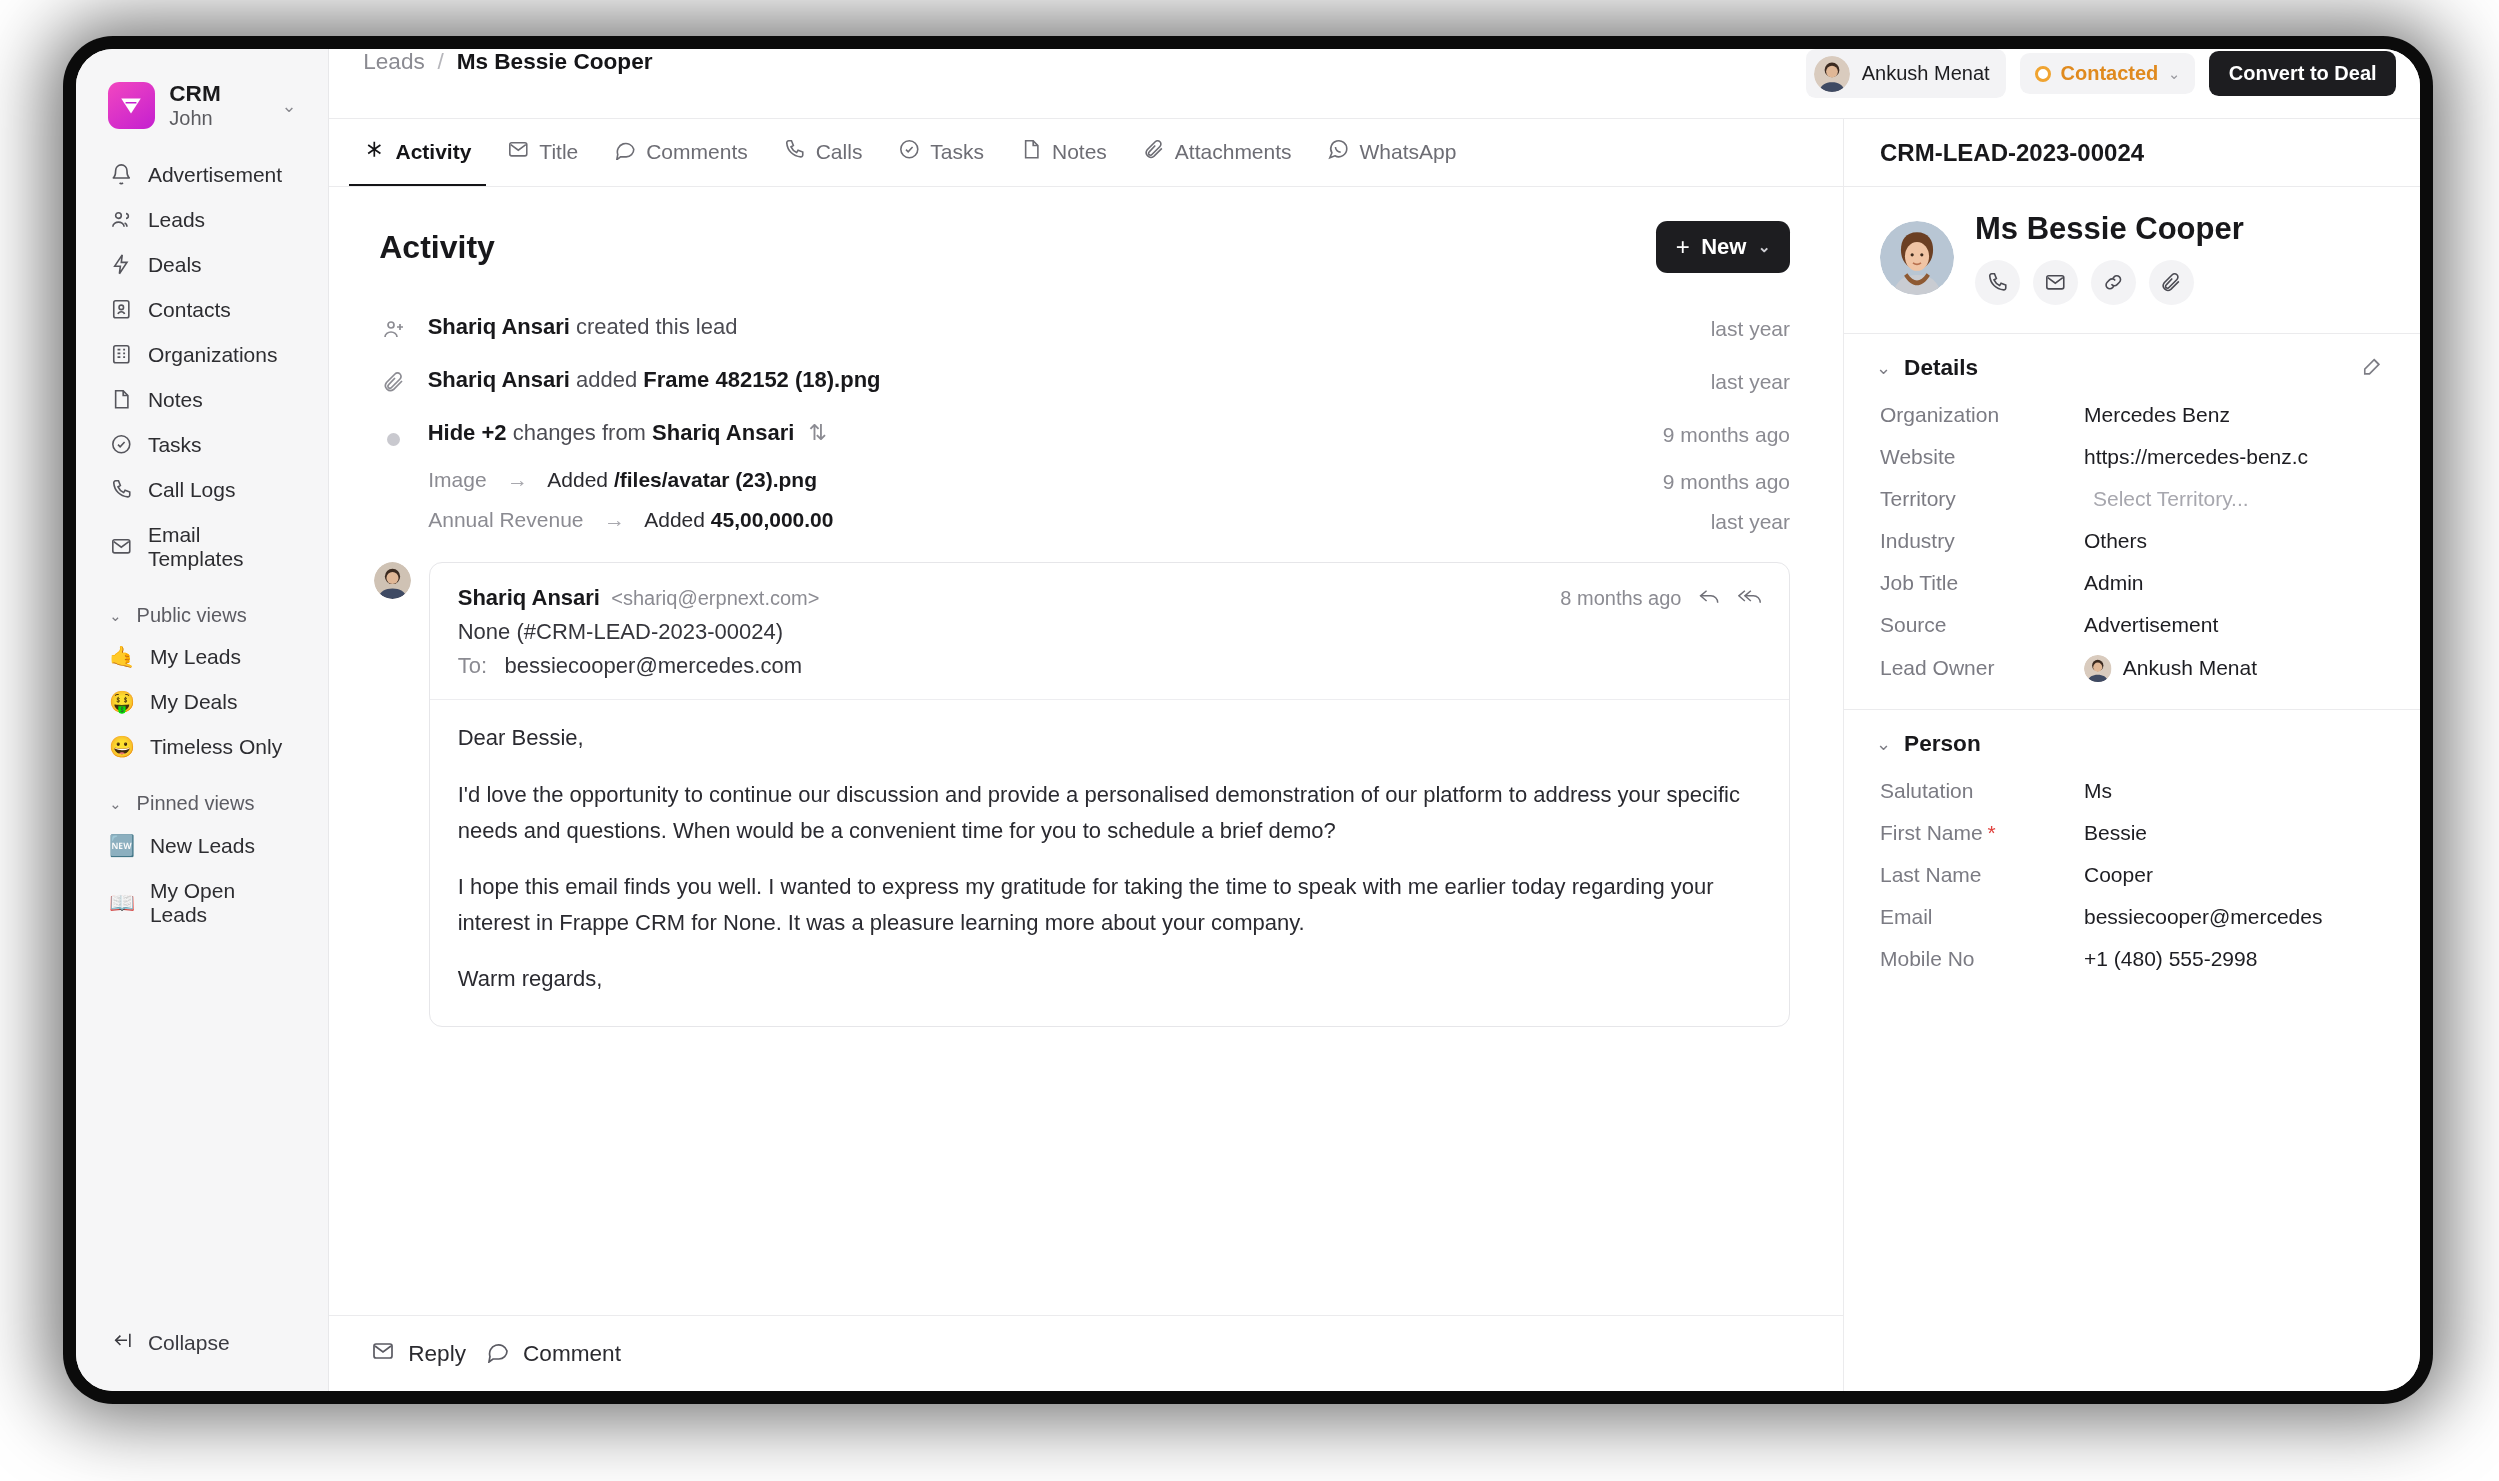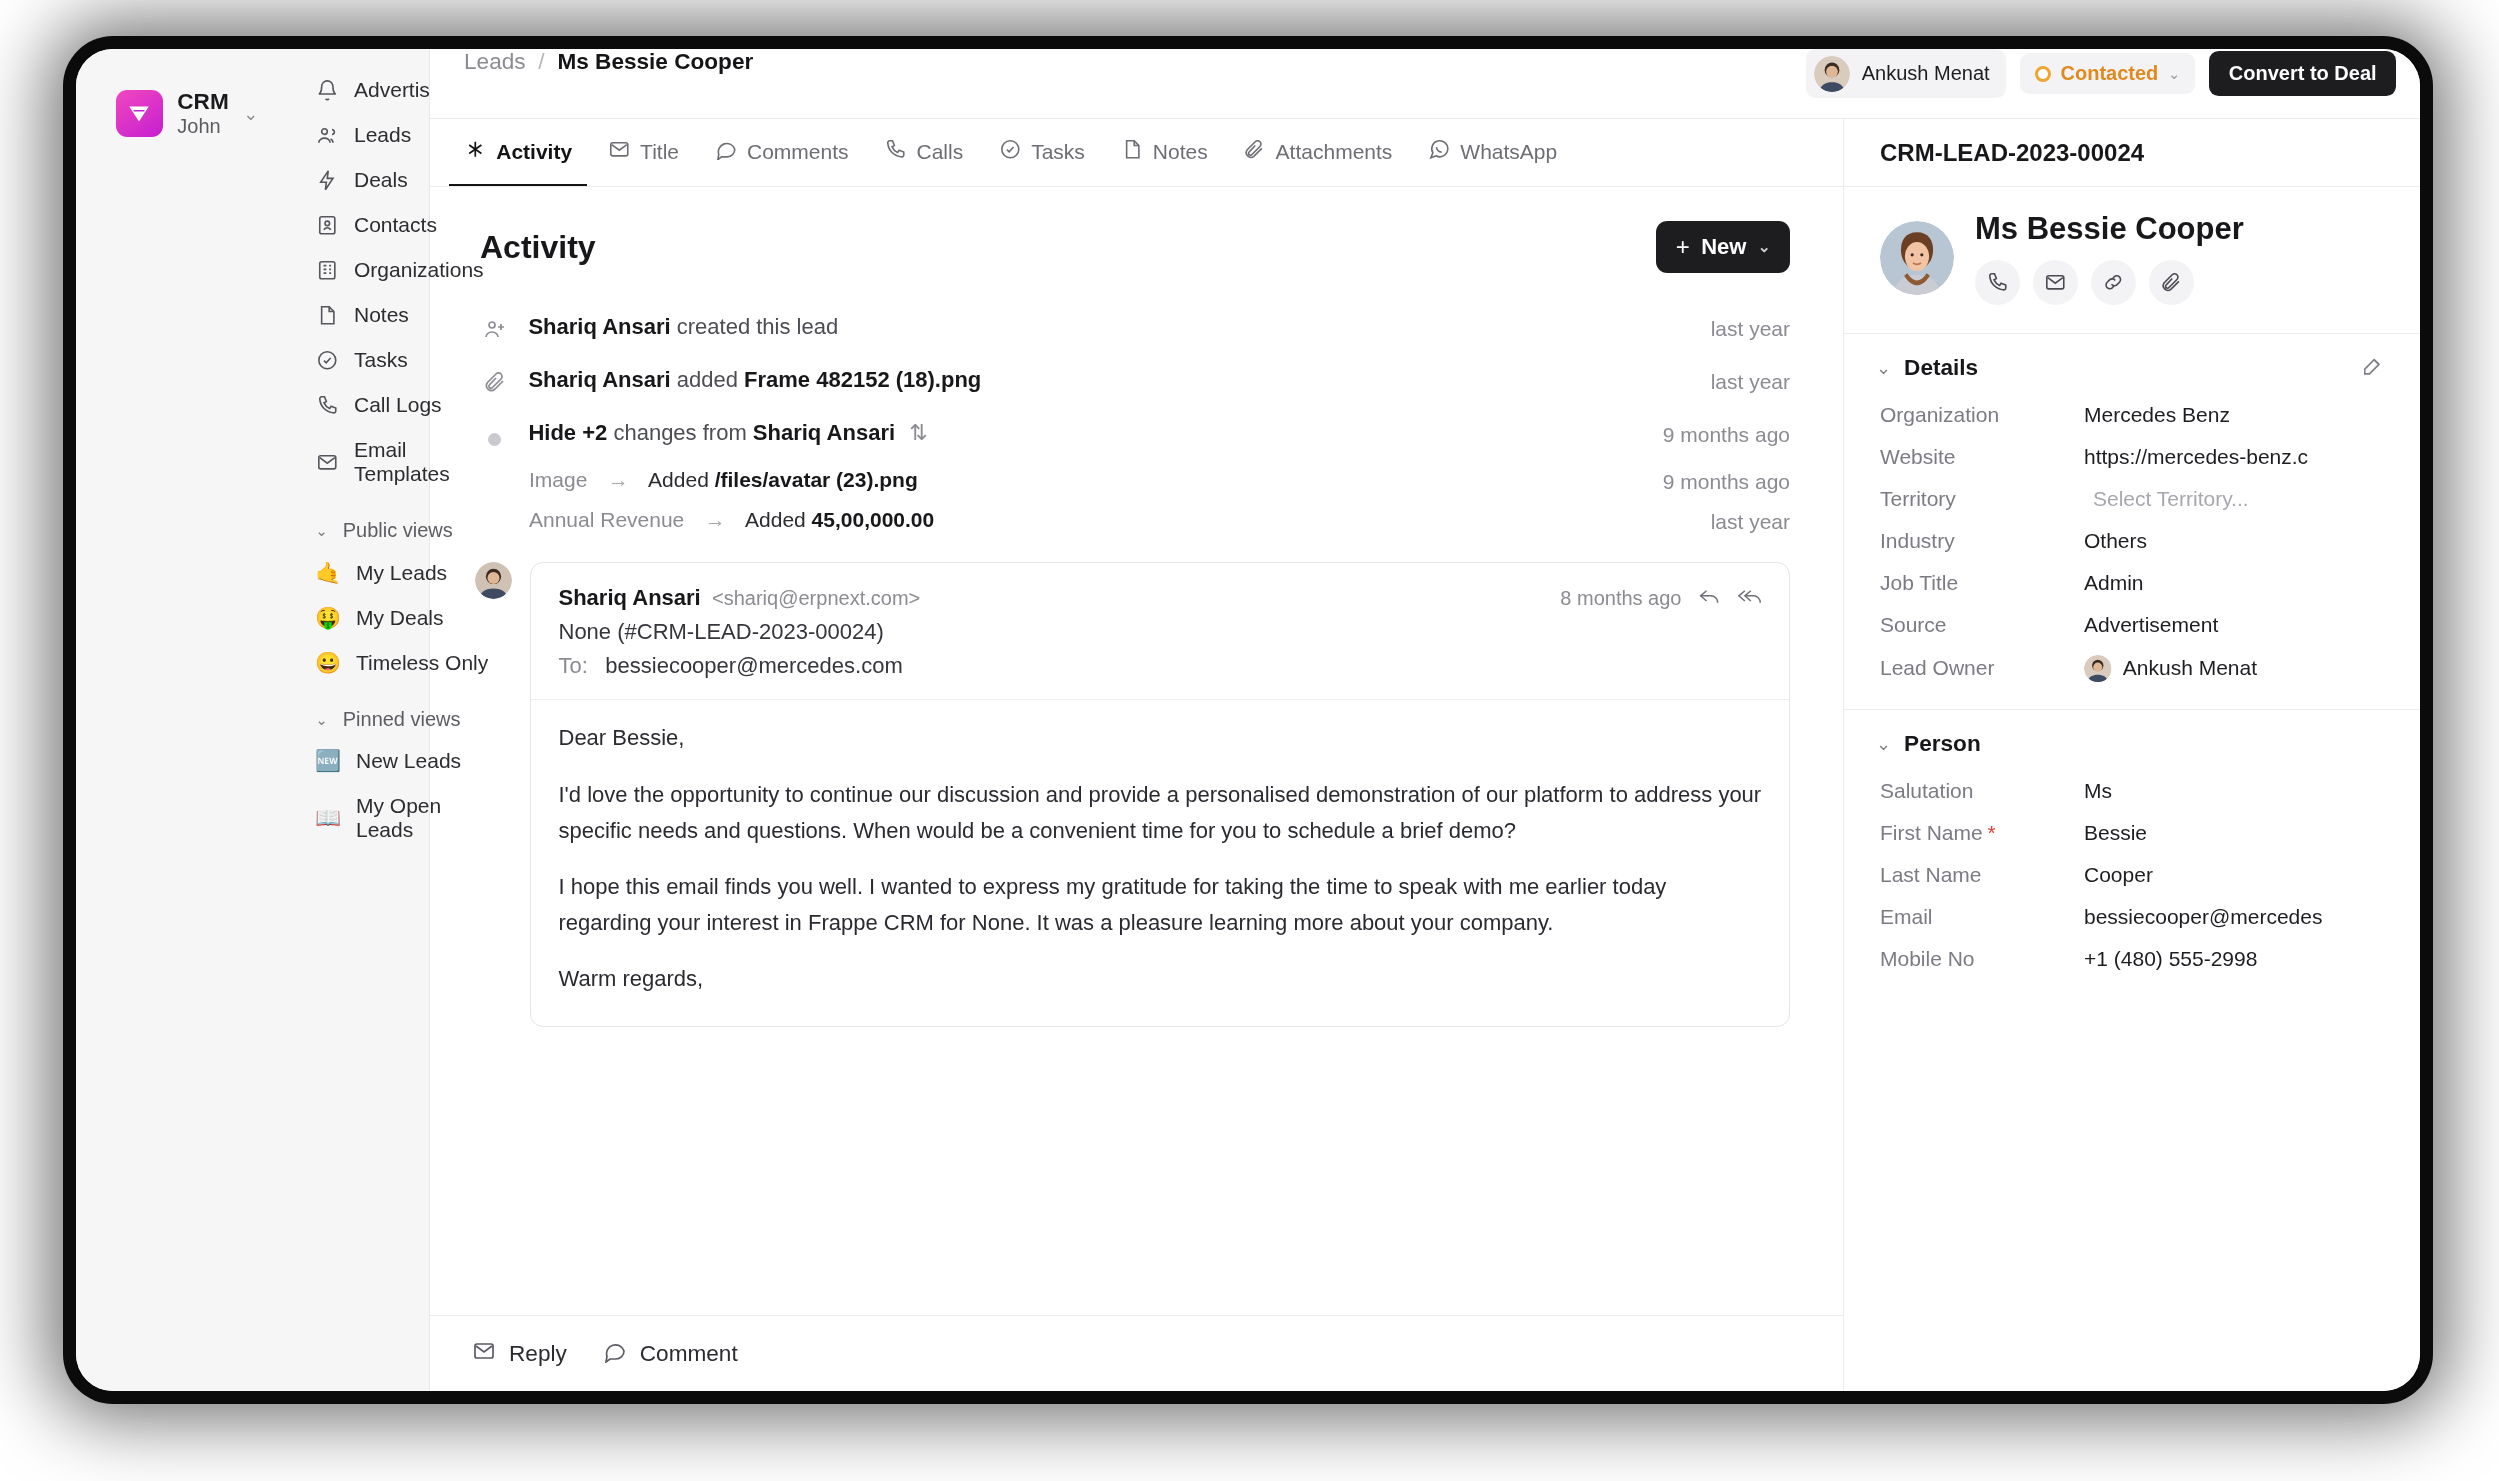--- a/index.html
+++ b/index.html
@@ -22,22 +22,22 @@
     border-radius: 37px;
     box-shadow: 0 0 0 13px #0b0b0b, 0 0 73px 29px rgba(0,0,0,0.55);
     overflow: hidden;
     display: flex;
   }
   
   .sidebar {
     width: 354px; height: 100%;
     background: #f6f6f7;
     border-right: 0.8px solid #e8e8ea;
-    display: flex; flex-direction: row;
-    padding: 12px;
+    display: flex; flex-direction: column;
+    padding: 4px;
   }
   .sb-top { padding: 18px 18px 4.9px 18px; }
   .brand {
     display: flex; align-items: center; gap: 14.6px;
     padding: 9.7px 9.7px; border-radius: 11.3px; cursor: pointer;
   }
   .brand-logo {
     width: 47px; height: 47px; border-radius: 11.3px;
     background: linear-gradient(145deg,#f247c0,#c41fd0);
     display: flex; align-items: center; justify-content: center;
@@ -170,21 +170,21 @@
   .reply-ico svg { width: 24px; height: 19.4px; }
   .email-sub { font-size: 22px; color: #35353b; margin-top: 8px; }
   .email-to { font-size: 22px; color: #35353b; margin-top: 8px; }
   .email-to .lbl { color: #8b8b92; margin-right: 11.3px; }
   .email-rule { height: 0.8px; background: #ededf0; margin: 19.4px -27.5px 0 -27.5px; }
   .email-body { font-size: 22px; color: #2a2a30; line-height: 1.62; padding-top: 21px; }
   .email-body p { margin-bottom: 21px; }
 
   .footer-bar {
     height: 76px; flex: 0 0 76px; border-top: 0.8px solid #ebebed;
-    display: flex; align-items: center; gap: 36px; padding: 0 42px;
+    display: flex; align-items: center; gap: 20px; padding: 0 42px;
     background: #fff;
   }
   .foot-btn { display:flex; align-items:center; gap: 13px; font-size: 22.6px; color: #2b2b30; cursor:pointer; }
   .foot-btn svg { width: 24px; height: 24px; color:#5a5a62;}
 
   
   .right {
     width: 576px; flex: 0 0 576px; height: 100%;
     display: flex; flex-direction: column; background: #fff;
   }

